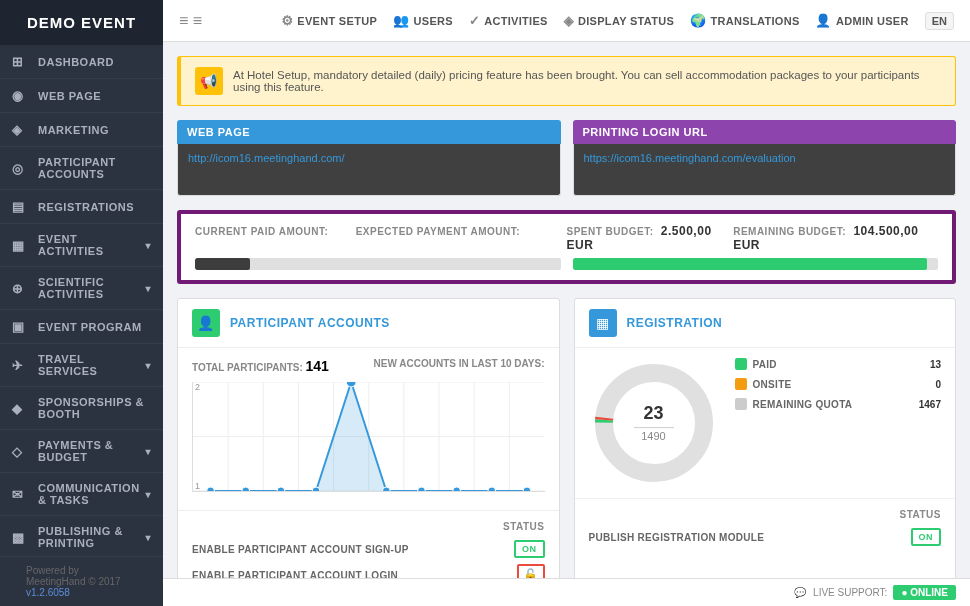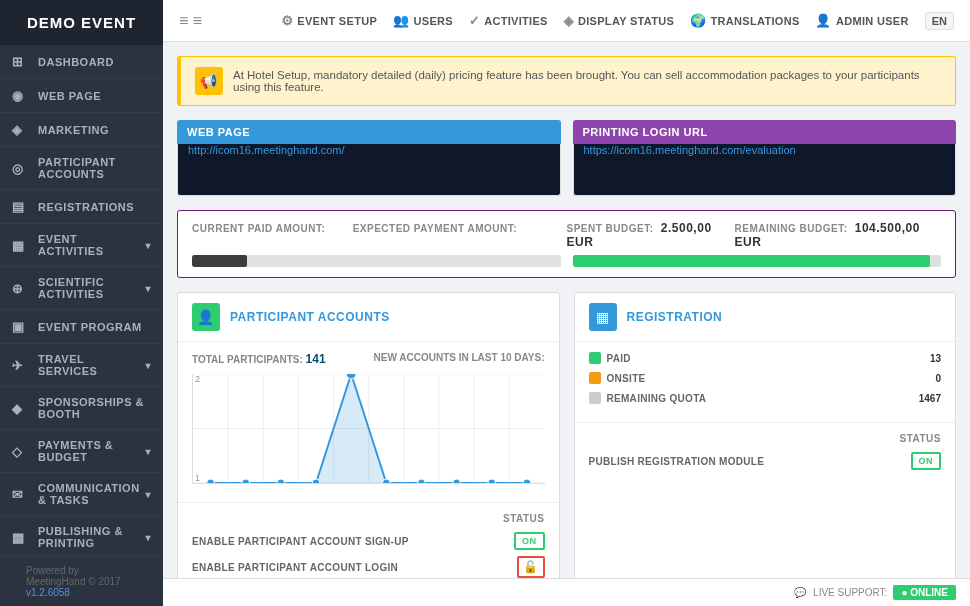--- a/index.html
+++ b/index.html
@@ -124,35 +124,35 @@
       font-size: 11px;
       font-weight: bold;
       color: #fff;
       letter-spacing: 0.5px;
       border-radius: 3px 3px 0 0;
     }
     .url-card-header.blue { background: #3498db; }
     .url-card-header.teal { background: #2ecc71; }
     .url-card-header.purple { background: #8e44ad; }
     .url-card-body {
-      background: #0f172a;
+      background: #404040;
       border: 1px solid #ddd;
       border-top: none;
-      padding: 0 10px;
+      padding: 8px 10px;
       font-size: 11px;
       color: #555;
       border-radius: 0 0 3px 3px;
       min-height: 52px;
     }
     .url-card-body div { margin-bottom: 3px; }
 
     
     .budget-row {
       background: #fff;
-      border: 1px solid #701a75;
+      border: 4px solid #701a75;
       border-radius: 3px;
       padding: 10px 14px;
       margin-bottom: 14px;
     }
     .budget-left { flex: 1; }
     .budget-right { flex: 1; }
     .budget-label-text {
       font-size: 10px;
       color: #888;
       font-weight: bold;
@@ -217,21 +217,21 @@
     
     .chart-meta {
       display: flex;
       justify-content: space-between;
       font-size: 10px;
       color: #888;
       margin-bottom: 8px;
       font-weight: bold;
       text-transform: uppercase;
     }
-    .chart-meta span.val { color: #0c4a6e; font-size: 12px; font-weight: bold; }
+    .chart-meta span.val { color: #000000; font-size: 14px; font-weight: bold; }
     .chart-area {
       position: relative;
       height: 110px;
       border-bottom: 1px solid #ddd;
       border-left: 1px solid #ddd;
       margin-bottom: 8px;
     }
     .chart-y-label {
       position: absolute;
       left: -18px;
@@ -564,20 +564,34 @@
           </div>
         </div>
       </div>
 
       <div class="panel">
         <div class="panel-header">
           <div class="panel-header-icon blue">▦</div>
           <span class="panel-title">REGISTRATION</span>
         </div>
         <div class="reg-body">
+          <div class="donut-wrap">
+            <svg viewBox="0 0 130 130" style="width:130px;height:130px;">
+
+              <circle cx="65" cy="65" r="50" fill="none" stroke="#e0e0e0" stroke-width="18"></circle>
+
+              <circle cx="65" cy="65" r="50" fill="none" stroke="#2ecc71" stroke-width="18" stroke-dasharray="2.74 311.42" stroke-dashoffset="78.5" transform="rotate(-90 65 65)"></circle>
+              <circle cx="65" cy="65" r="50" fill="none" stroke="#e74c3c" stroke-width="18" stroke-dasharray="2.11 312.05" stroke-dashoffset="75.76" transform="rotate(-90 65 65)"></circle>
+            </svg>
+            <div class="donut-center">
+              <div class="donut-num">23</div>
+              <div class="donut-divider"></div>
+              <div class="donut-denom">1490</div>
+            </div>
+          </div>
           <div class="legend">
             <div class="legend-item">
               <div class="legend-label">
                 <div class="legend-color" style="background:#2ecc71;"></div>
                 <span>PAID</span>
               </div>
               <span class="legend-val">13</span>
             </div>
             <div class="legend-item">
               <div class="legend-label">

